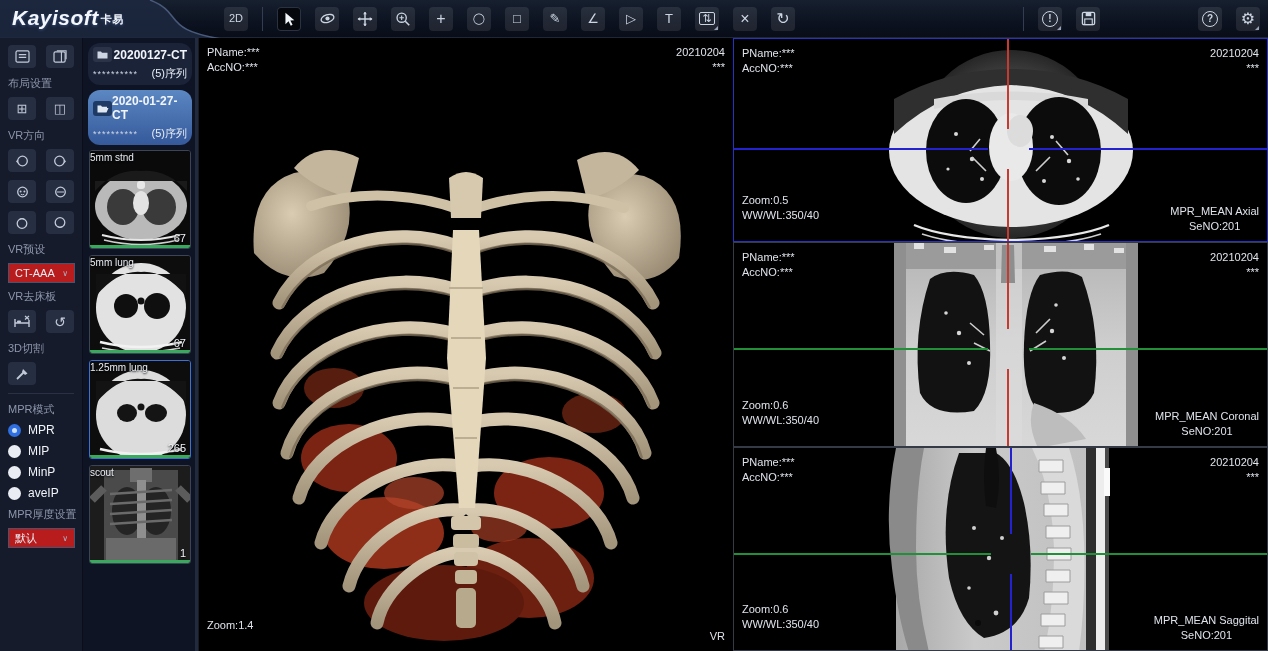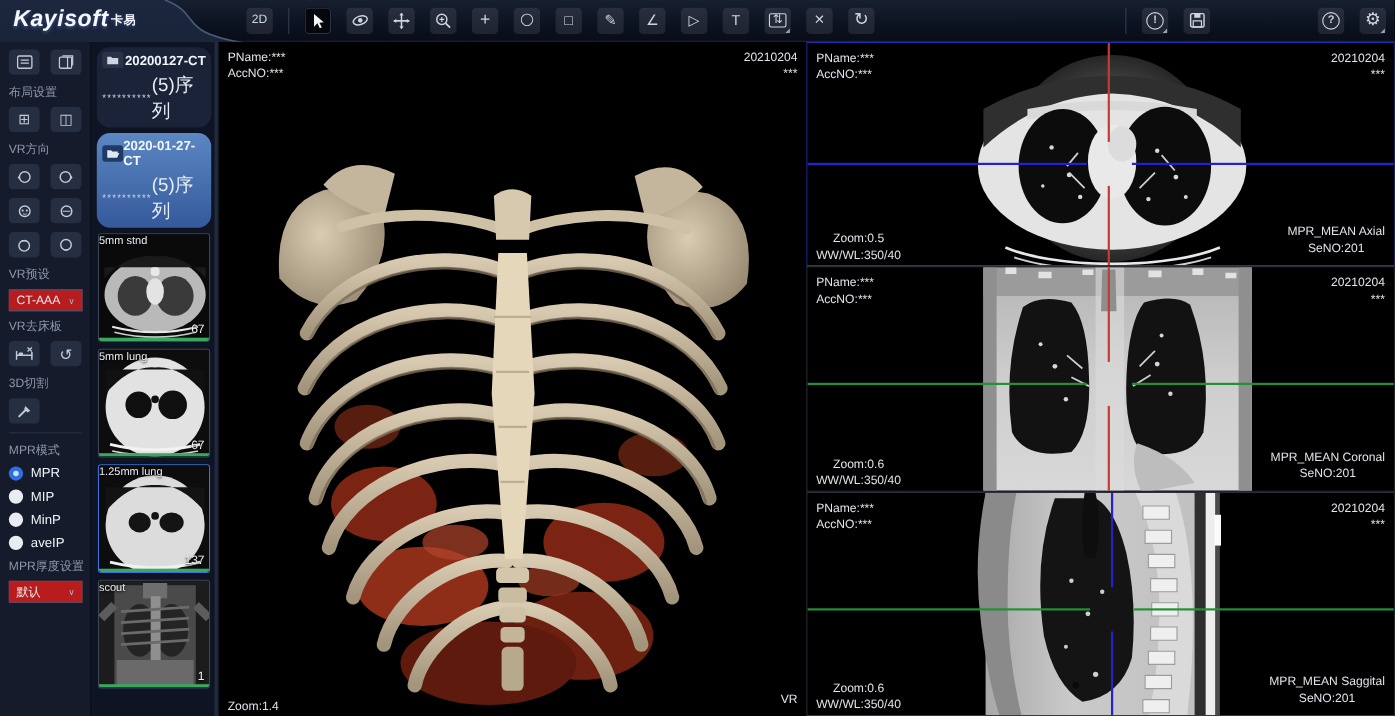--- a/index.html
+++ b/index.html
@@ -59,41 +59,41 @@
   .series-scrollbar { position:absolute; right:0; top:0; width:3px; height:613px; background:#222a3e; }
   .study { border-radius:12px; background:#1a2338; padding:4px 5px; margin-bottom:5px; cursor:pointer; }
   .study.selected { background:linear-gradient(180deg,#5b87c2 0%,#35599b 100%); }
   .study-top { display:flex; align-items:center; justify-content:space-between; }
   .folder-box { width:19px; height:15px; background:#2a3348; border-radius:3px;
     display:flex; align-items:center; justify-content:center; flex:none; }
   .study.selected .folder-box { background:#203a66; }
   .study-title { color:#f2f5fa; font-size:12px; font-weight:bold; }
   .study-bottom { display:flex; align-items:center; justify-content:space-between; margin-top:4px; }
   .study-masked { color:#cdd5e3; font-size:9px; letter-spacing:1px; }
-  .study-count { color:#e8edf5; font-size:17px; }
+  .study-count { color:#e8edf5; font-size:11px; }
   .thumb { position:relative; border:1px solid #3c4456; border-radius:3px; margin:4px 1px 6px 1px;
     height:99px; background:#05070c; overflow:hidden; cursor:pointer; }
   .thumb.selected { border-color:#3f6fd0; }
   .thumb-title { position:absolute; top:1px; left:0; right:0; text-align:left; color:#e9edf4;
     font-size:10px; z-index:3; text-shadow:0 1px 2px #000; }
   .thumb-count { position:absolute; bottom:4px; right:4px; color:#f0f3f8; font-size:11px; z-index:3;
     text-shadow:0 1px 2px #000; }
   .thumb-progress { position:absolute; bottom:0; left:0; right:0; height:3px; background:#39aa5d; z-index:3; }
   .thumb svg { position:absolute; left:0; top:0; }
 
   
   .viewport { position:absolute; background:#000; overflow:hidden; }
   .vp-vr { top:38px; left:198px; width:535px; height:613px; border-left:1px solid #161b26; }
   .vp-axial { top:38px; left:733px; width:535px; height:204px; border:1px solid #2731c2; }
   .vp-coronal { top:242px; left:733px; width:535px; height:205px; border:1px solid #343a46; }
   .vp-sagittal { top:447px; left:733px; width:535px; height:204px; border:1px solid #343a46; }
   .overlay-text { position:absolute; color:#dfe3ea; font-size:11px; line-height:15px; z-index:6; pointer-events:none; }
   .ot-tl { top:7px; left:8px; text-align:left; }
   .ot-tr { top:7px; right:8px; text-align:right; }
-  .ot-bl { bottom:1px; left:8px; text-align:center; }
+  .ot-bl { bottom:18px; left:8px; text-align:left; }
   .ot-br { bottom:7px; right:8px; text-align:center; }
   .canvas-svg { position:absolute; left:0; top:0; z-index:1; }
   .xline { position:absolute; z-index:4; }
 
   .icon-svg { display:block; }
 </style>
 </head>
 <body>
 
 <div class="app">
@@ -385,21 +385,21 @@
       <div class="thumb-title">1.25mm lung</div>
       <svg width="102" height="99" viewBox="0 0 102 99">
         <rect width="102" height="99" fill="#0d0d0d"></rect>
         <circle cx="51" cy="54" r="45" fill="#dcdcdc"></circle>
         <path d="M6,42 Q28,16 51,18 Q74,16 96,42 L96,20 L6,20 Z" fill="#131313"></path>
         <ellipse cx="37" cy="52" rx="10" ry="9" fill="#141414"></ellipse>
         <ellipse cx="66" cy="52" rx="11" ry="9" fill="#141414"></ellipse>
         <circle cx="51" cy="46" r="3.5" fill="#141414"></circle>
         <path d="M10,88 Q51,98 92,88" stroke="#f0f0f0" stroke-width="2.5" fill="none"></path>
       </svg>
-      <div class="thumb-count">137</div>
+      <div class="thumb-count">265</div>
       <div class="thumb-progress"></div>
     </div>
 
     <div class="thumb">
       <div class="thumb-title">scout</div>
       <svg width="102" height="99" viewBox="0 0 102 99">
         <rect width="102" height="99" fill="#1c1c1c"></rect>
         <rect x="14" y="4" width="74" height="92" fill="#4a4a4a"></rect>
         <rect x="40" y="2" width="22" height="14" fill="#6e6e6e"></rect>
         <path d="M14,22 L2,34 M88,22 L100,34" stroke="#5c5c5c" stroke-width="8"></path>

